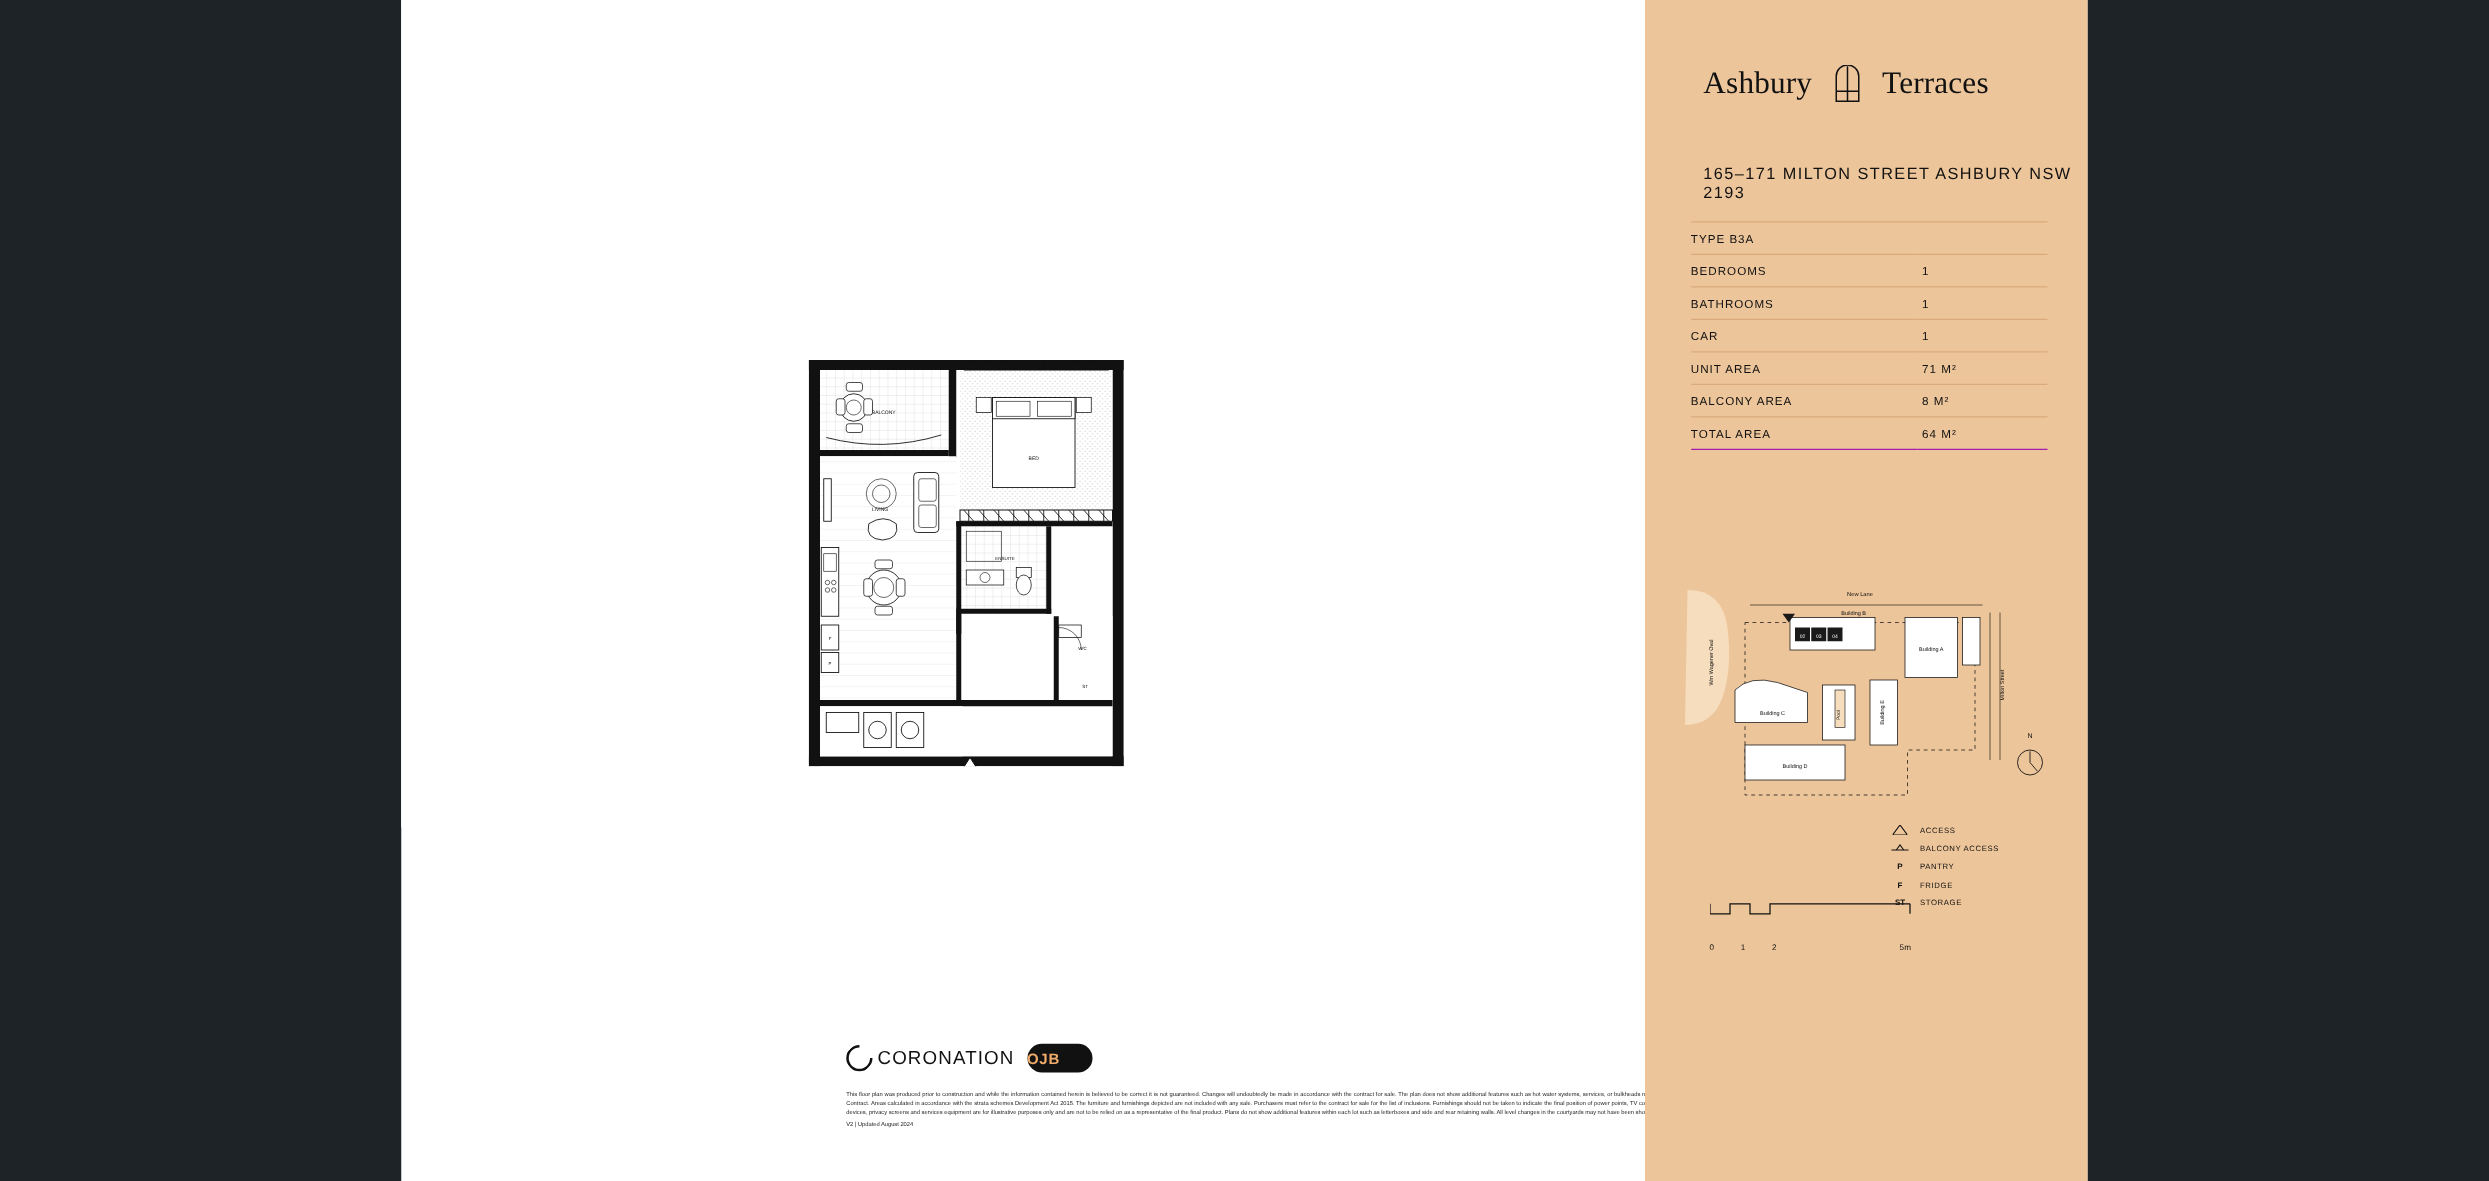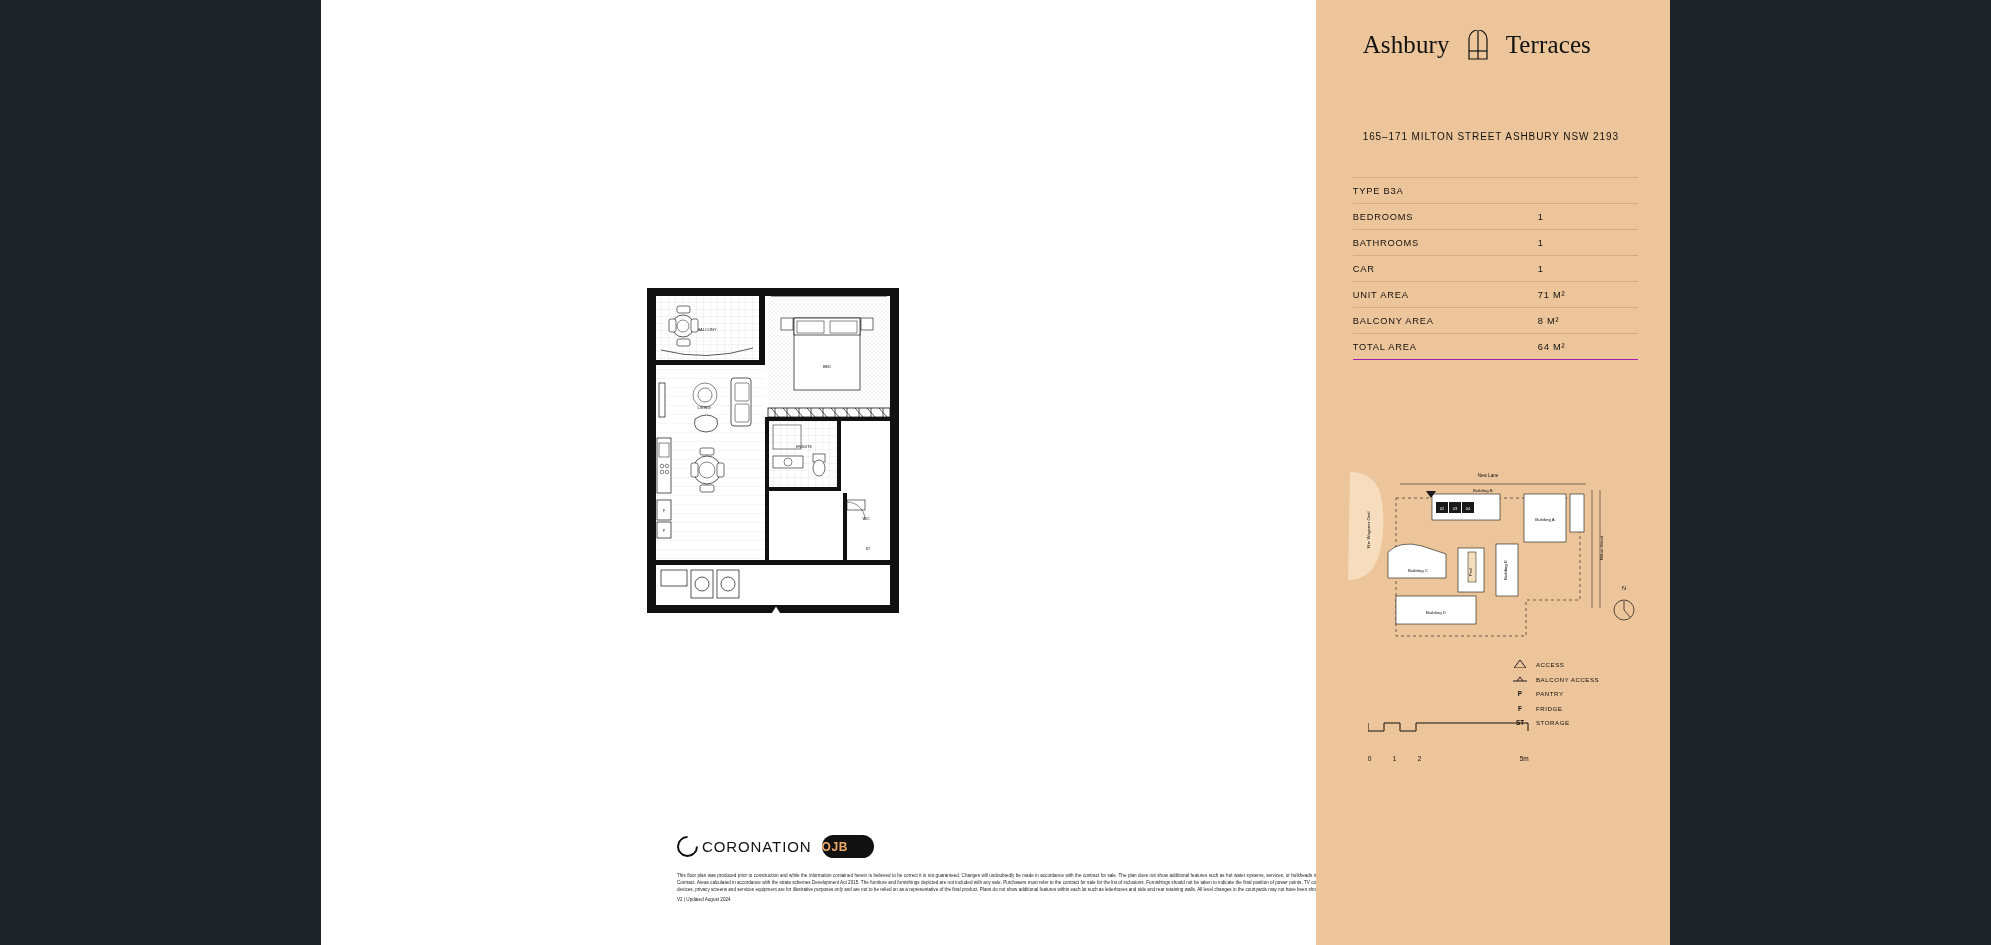--- a/index.html
+++ b/index.html
@@ -94,38 +94,38 @@
   
   .sidebar {
     width: 379px;
     height: 945px;
     background: #edc59a;
     position: relative;
   }
   .brand {
     position: absolute;
     left: 47px;
-    top: 30px;
+    top: 52px;
     display: flex;
     align-items: center;
     gap: 18px;
   }
   .brand-name {
     font-family: "Liberation Serif", serif;
     font-size: 25px;
     color: #111;
     letter-spacing: 0.005em;
   }
   .brand-mark svg { display:block; }
 
   .address {
     position: absolute;
     left: 47px;
     top: 131px;
-    font-size: 10px;
+    font-size: 13px;
     letter-spacing: 0.09em;
     color: #111;
   }
 
   .spec-table {
     position: absolute;
     left: 37px;
     top: 177px;
     width: 285px;
     border-collapse: collapse;

